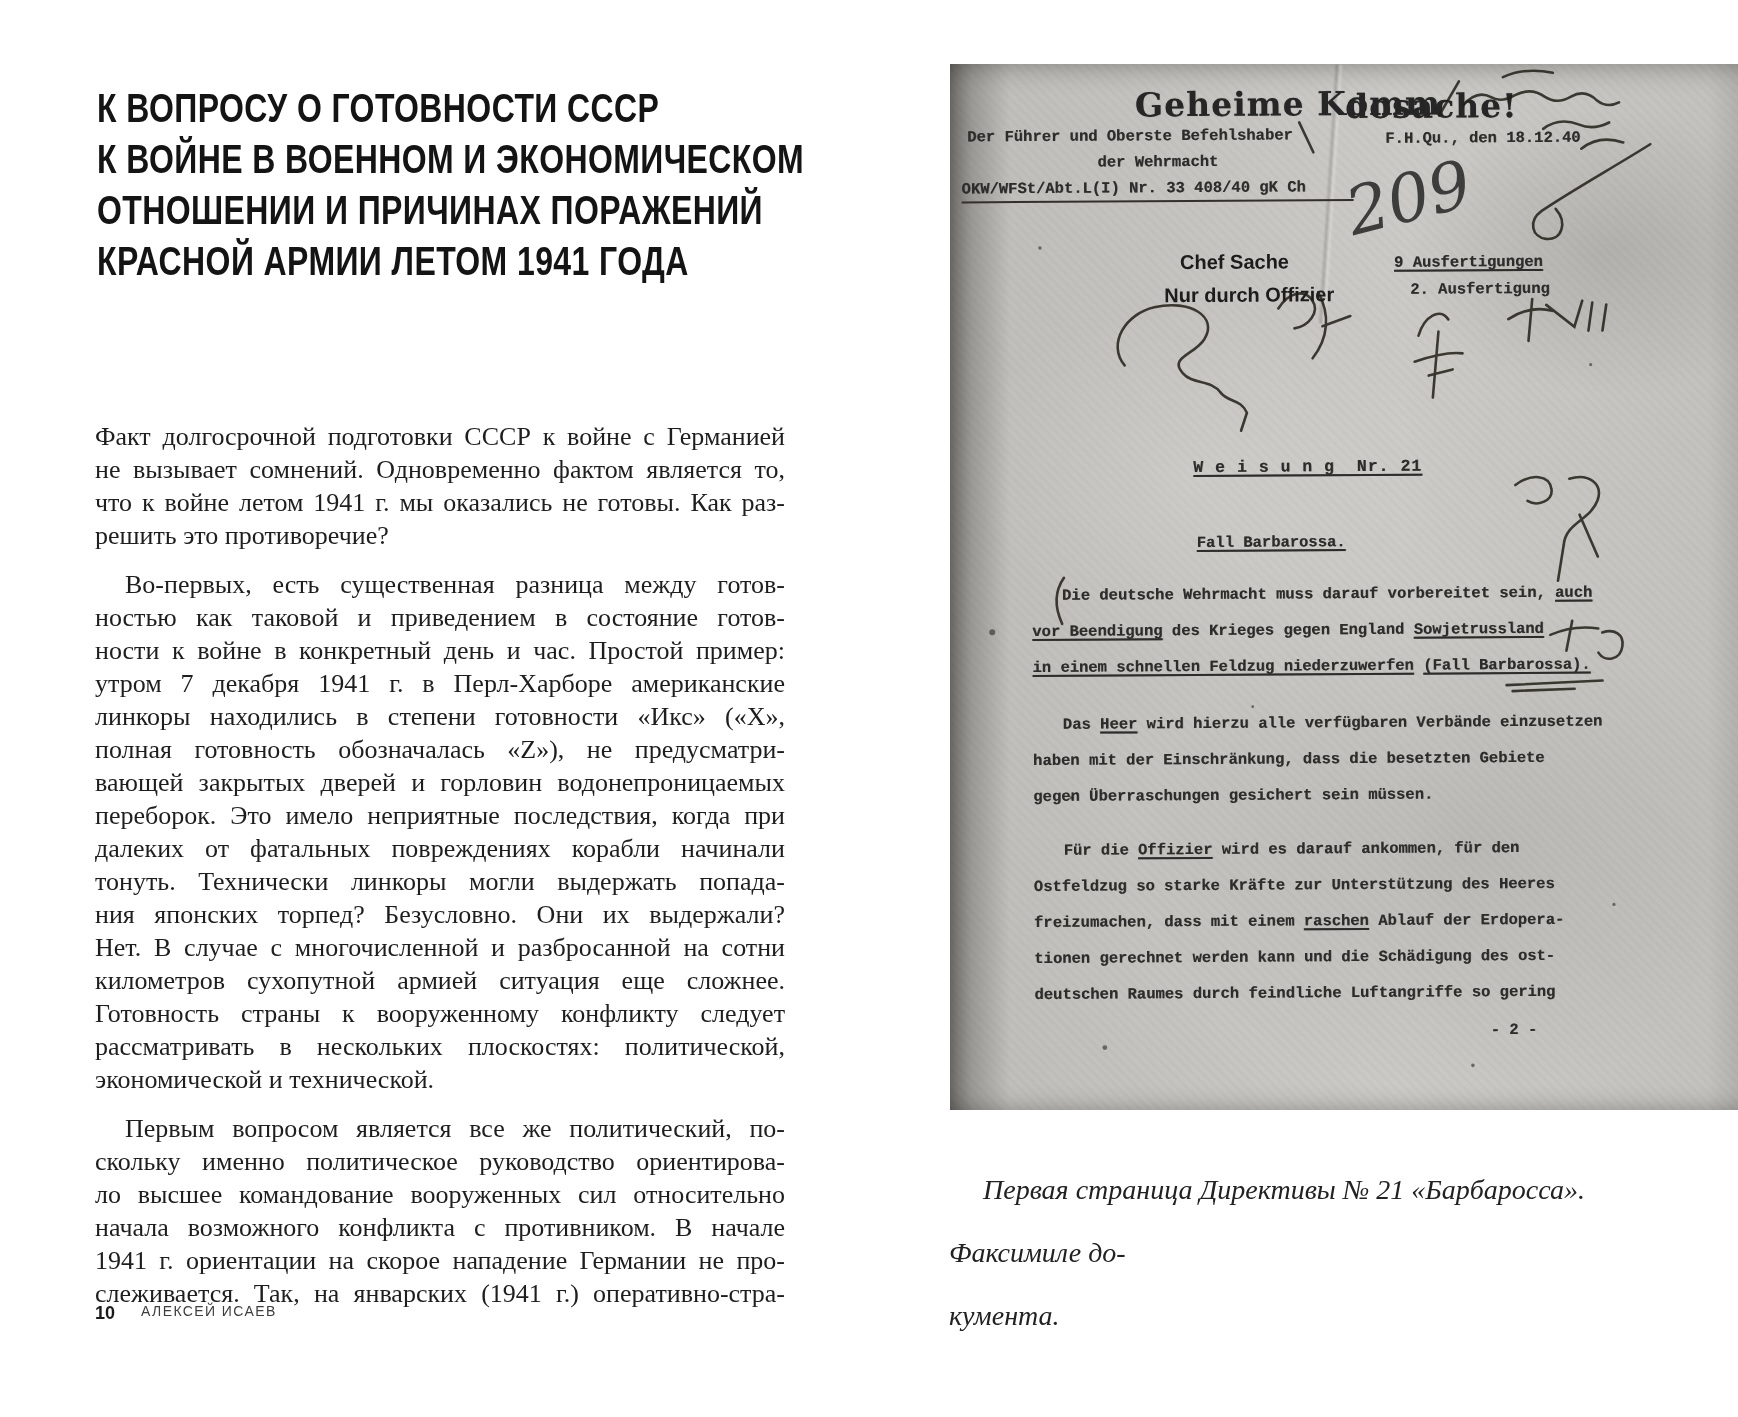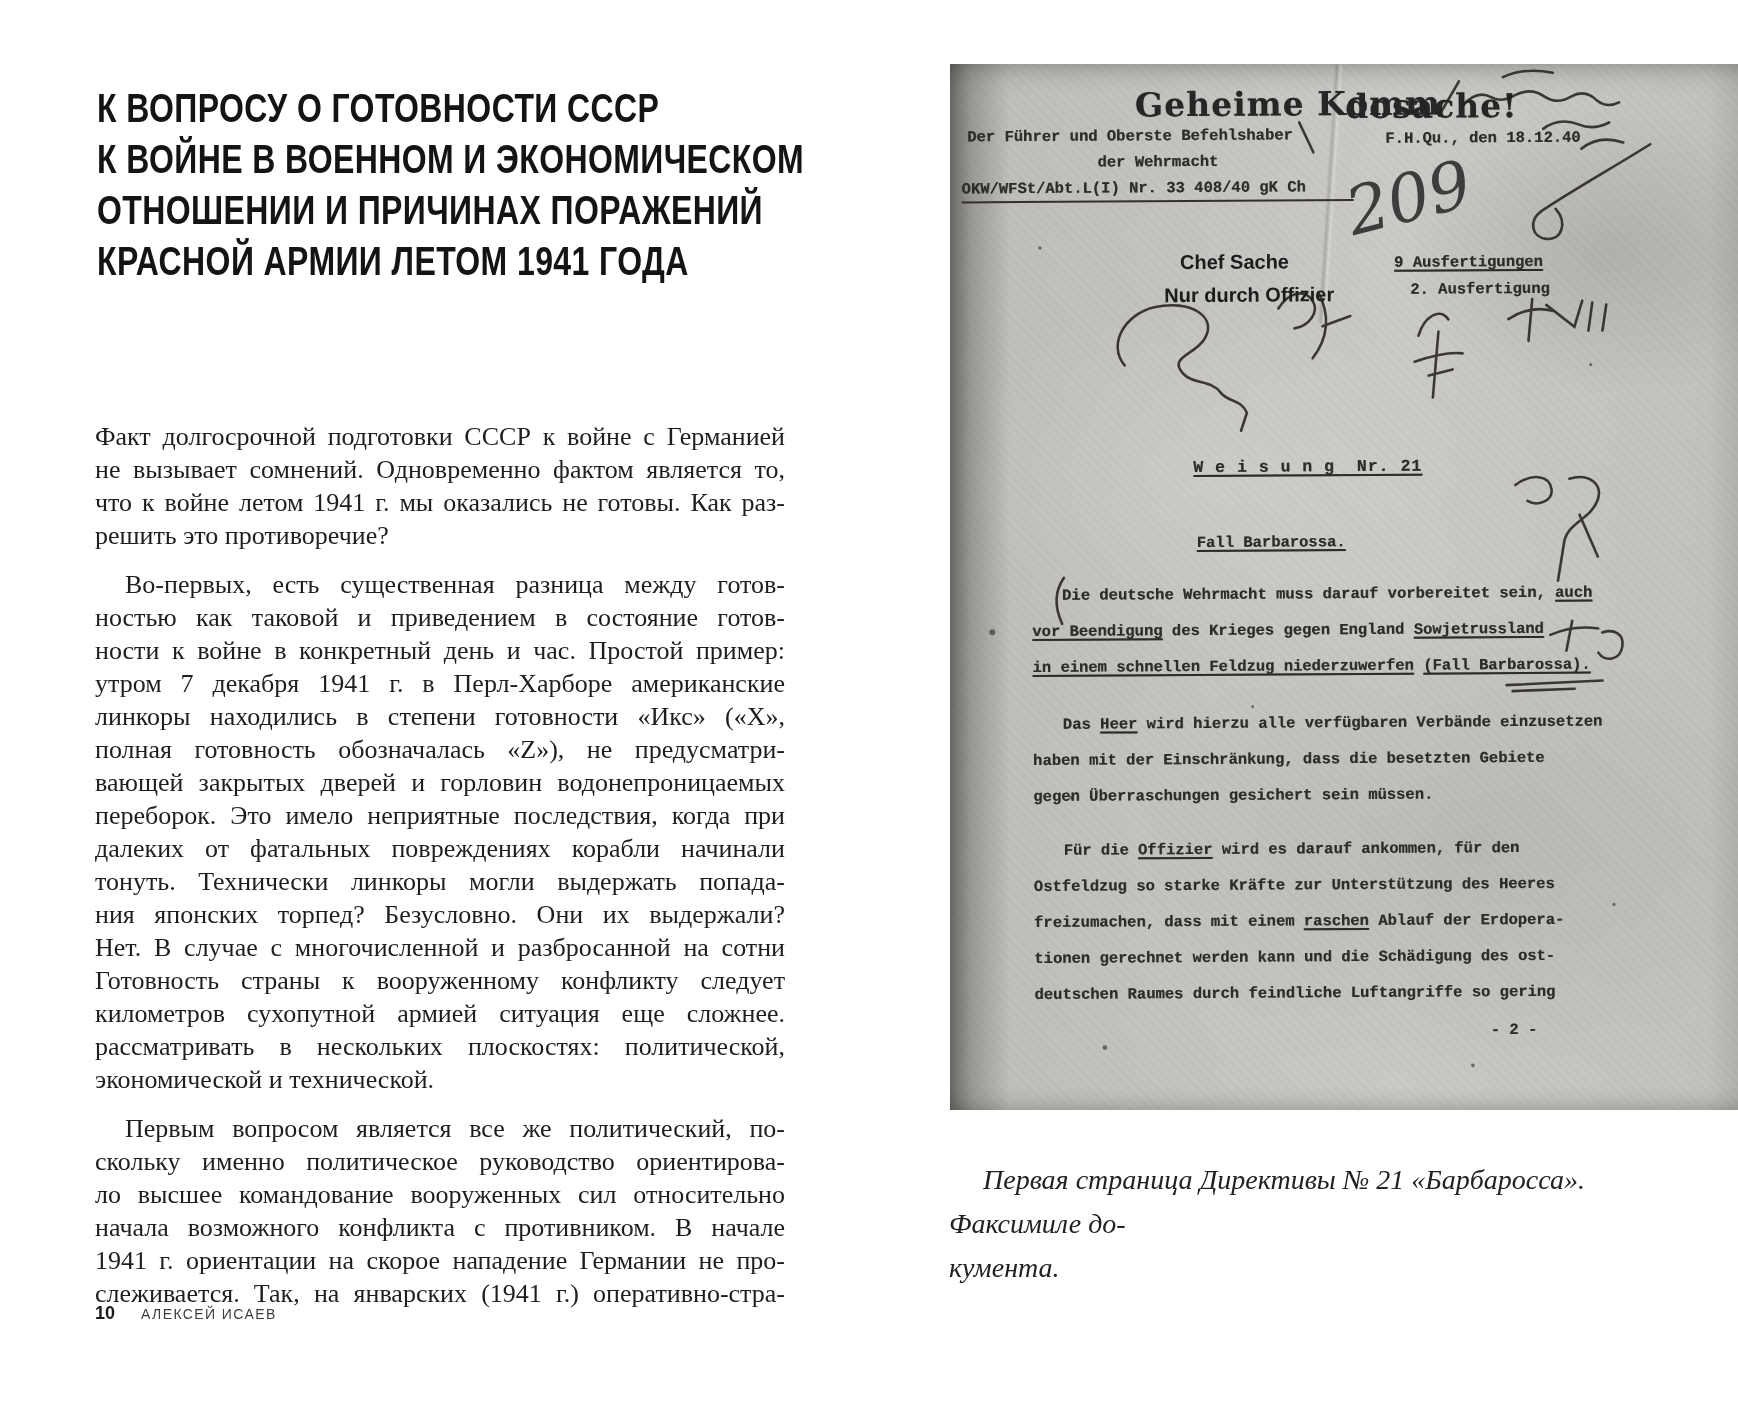--- a/index.html
+++ b/index.html
@@ -18,21 +18,21 @@
   .body-col{
     position:absolute;left:95px;top:420px;width:690px;
     font-size:26px;line-height:33px;color:#1e1e1e;
   }
   .bl{text-align:justify;text-align-last:justify;}
   .bl.end{text-align-last:left;}
   .ind{text-indent:30px;margin-top:16px;}
   .footer{
     position:absolute;left:95px;top:1303px;
     font-family:"Liberation Sans","DejaVu Sans",sans-serif;
-    display:flex;align-items:center;
+    display:flex;align-items:flex-start;
   }
   .footer .num{font-size:18px;font-weight:700;color:#1a1a1a;}
   .footer .run{font-size:14px;letter-spacing:1.4px;color:#3d3d3d;margin-left:26px;}
 
   
   .scan{
     position:absolute;left:950px;top:64px;width:824px;height:1046px;
     background:
       radial-gradient(420px 300px at 30% 40%, rgba(255,255,255,.12), transparent 60%),
       radial-gradient(500px 380px at 62% 75%, rgba(0,0,0,.08), transparent 65%),
@@ -68,21 +68,21 @@
   .crease{
     left:378px;top:0;width:10px;height:260px;
     background:linear-gradient(90deg,transparent,rgba(0,0,0,.14),rgba(255,255,255,.22),transparent);
     transform:rotate(4deg);
   }
   .ink-svg{left:0;top:0;}
 
   
   .caption{
     position:absolute;left:949px;top:1158px;width:700px;
-    font-style:italic;font-size:28px;line-height:44px;color:#222;
+    font-style:italic;font-size:28px;line-height:63px;color:#222;
   }
   .caption .c1{text-indent:34px;}
 </style>
 </head>
 <body>
 
 <div class="heading">
   <div>К ВОПРОСУ О ГОТОВНОСТИ СССР</div>
   <div>К ВОЙНЕ В ВОЕННОМ И ЭКОНОМИЧЕСКОМ</div>
   <div>ОТНОШЕНИИ И ПРИЧИНАХ ПОРАЖЕНИЙ</div>
@@ -102,22 +102,22 @@
     <div class="bl">ности к войне в конкретный день и час. Простой пример:</div>
     <div class="bl">утром 7 декабря 1941 г. в Перл-Харборе американские</div>
     <div class="bl">линкоры находились в степени готовности «Икс» («X»,</div>
     <div class="bl">полная готовность обозначалась «Z»), не предусматри-</div>
     <div class="bl">вающей закрытых дверей и горловин водонепроницаемых</div>
     <div class="bl">переборок. Это имело неприятные последствия, когда при</div>
     <div class="bl">далеких от фатальных повреждениях корабли начинали</div>
     <div class="bl">тонуть. Технически линкоры могли выдержать попада-</div>
     <div class="bl">ния японских торпед? Безусловно. Они их выдержали?</div>
     <div class="bl">Нет. В случае с многочисленной и разбросанной на сотни</div>
+    <div class="bl">километров сухопутной армией ситуация еще сложнее.</div>
     <div class="bl">Готовность страны к вооруженному конфликту следует</div>
-    <div class="bl">километров сухопутной армией ситуация еще сложнее.</div>
     <div class="bl">рассматривать в нескольких плоскостях: политической,</div>
     <div class="bl end">экономической и технической.</div>
   </div>
   <div>
     <div class="bl ind">Первым вопросом является все же политический, по-</div>
     <div class="bl">скольку именно политическое руководство ориентирова-</div>
     <div class="bl">ло высшее командование вооруженных сил относительно</div>
     <div class="bl">начала возможного конфликта с противником. В начале</div>
     <div class="bl">1941 г. ориентации на скорое нападение Германии не про-</div>
     <div class="bl">слеживается. Так, на январских (1941 г.) оперативно-стра-</div>

